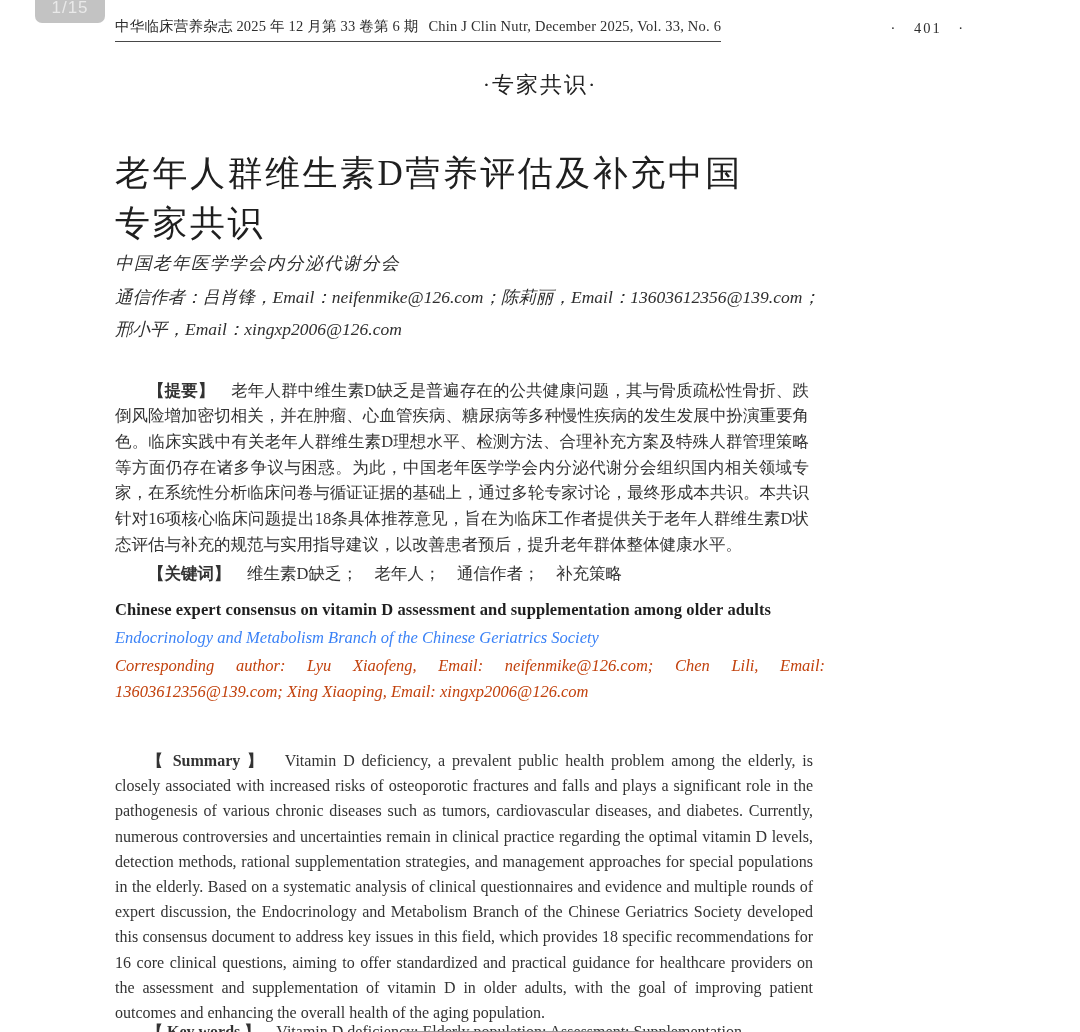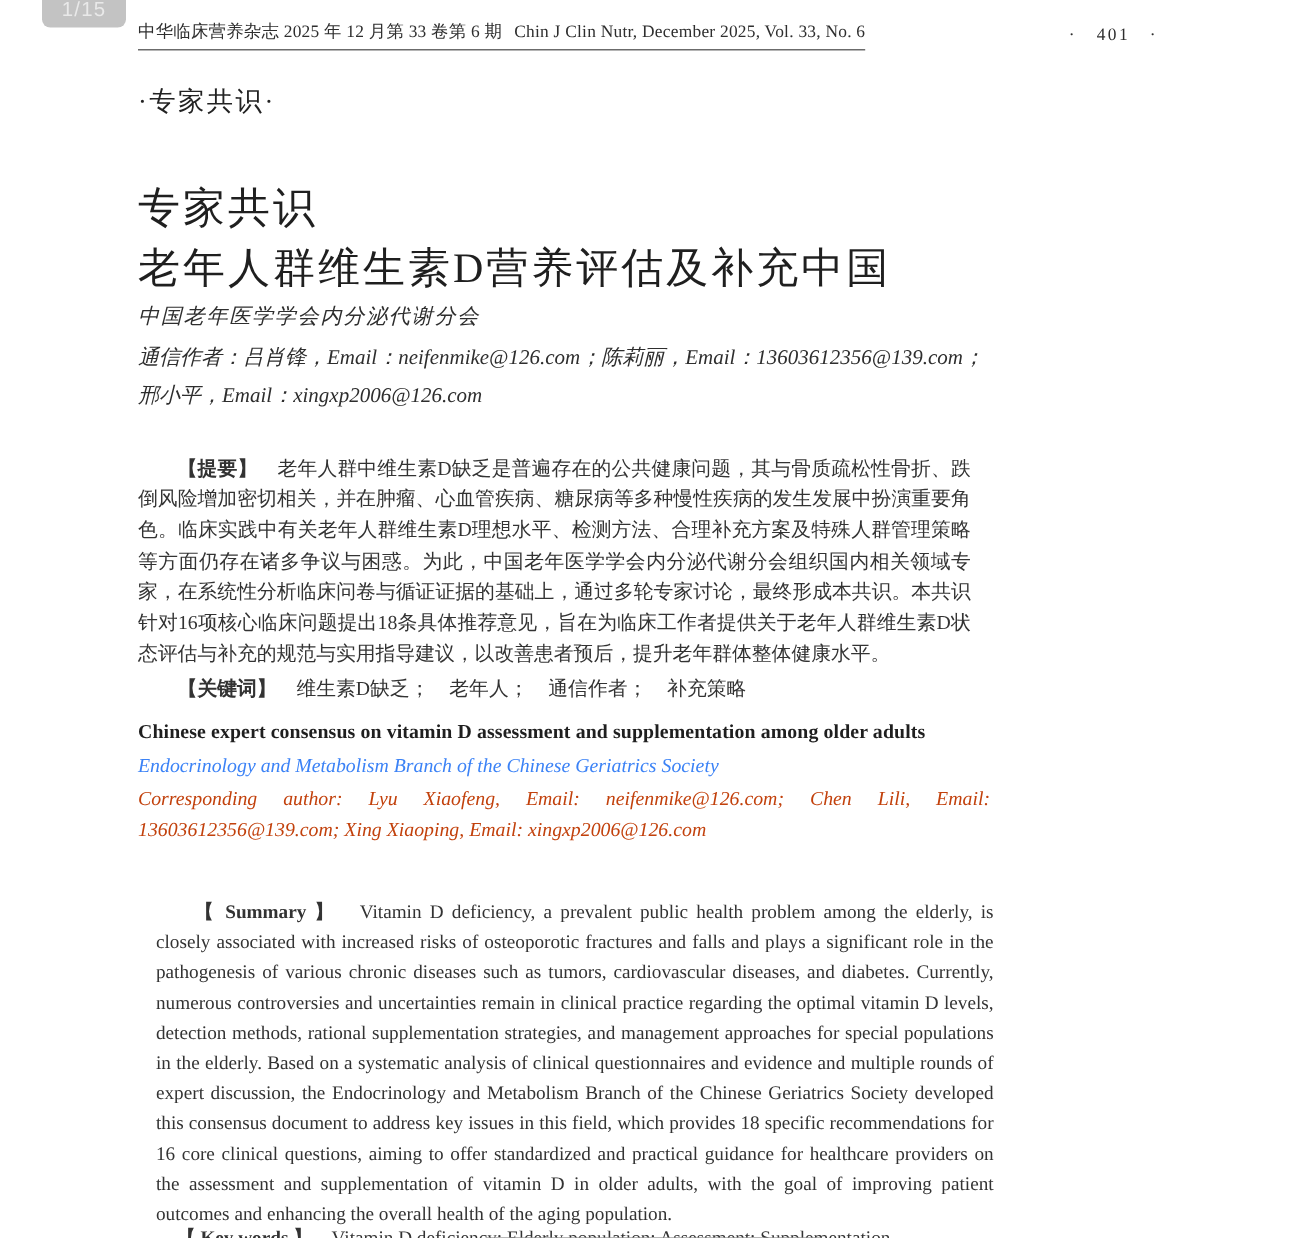--- a/index.html
+++ b/index.html
@@ -50,21 +50,21 @@
     white-space: nowrap;
   }
   .header-journal-en { margin-left: 10px; }
   .page-number { padding-top: 2px; letter-spacing: 2px; }
 
   .column-label {
     position: absolute;
     left: 115px;
     top: 70px;
     width: 850px;
-    text-align: left;
+    text-align: center;
     font-size: 22px;
     letter-spacing: 2px;
     color: #222222;
   }
 
   .article-title {
     position: absolute;
     left: 115px;
     top: 126px;
     width: 720px;
@@ -151,21 +151,21 @@
     font-size: 16.5px;
     font-style: italic;
     line-height: 26px;
     color: #c2410c;
     text-align: justify;
     overflow-wrap: anywhere;
   }
 
   .summary {
     position: absolute;
-    left: 130px;
+    left: 115px;
     top: 704px;
     width: 698px;
     font-size: 16px;
     line-height: 25.2px;
     text-align: justify;
     text-indent: 2em;
     color: #333333;
     margin-top: 44px;
   }
 
@@ -198,22 +198,22 @@
 <div class="header-row">
   <div class="header-left">
     <span>中华临床营养杂志 2025 年 12 月第 33 卷第 6 期</span><span class="header-journal-en">Chin J Clin Nutr, December 2025, Vol. 33, No. 6</span>
   </div>
   <div class="page-number">·　401　·</div>
 </div>
 
 <div class="column-label">·专家共识·</div>
 
 <h1 class="article-title">
+  <div>老年人群维生素D营养评估及补充中国</div>
   <div>专家共识</div>
-  <div>老年人群维生素D营养评估及补充中国</div>
 </h1>
 
 <div class="affiliation">中国老年医学学会内分泌代谢分会</div>
 
 <div class="correspondence">通信作者：吕肖锋，Email：neifenmike@126.com；陈莉丽，Email：13603612356@139.com；邢小平，Email：xingxp2006@126.com</div>
 
 <p class="abstract"><b class="para-label">【提要】</b><span>　老年人群中维生素D缺乏是普遍存在的公共健康问题，其与骨质疏松性骨折、跌倒风险增加密切相关，并在肿瘤、心血管疾病、糖尿病等多种慢性疾病的发生发展中扮演重要角色。临床实践中有关老年人群维生素D理想水平、检测方法、合理补充方案及特殊人群管理策略等方面仍存在诸多争议与困惑。为此，中国老年医学学会内分泌代谢分会组织国内相关领域专家，在系统性分析临床问卷与循证证据的基础上，通过多轮专家讨论，最终形成本共识。本共识针对16项核心临床问题提出18条具体推荐意见，旨在为临床工作者提供关于老年人群维生素D状态评估与补充的规范与实用指导建议，以改善患者预后，提升老年群体整体健康水平。</span></p>
 
 <p class="keywords-zh"><b class="para-label">【关键词】</b><span>　维生素D缺乏；　老年人；　通信作者；　补充策略</span></p>
 

